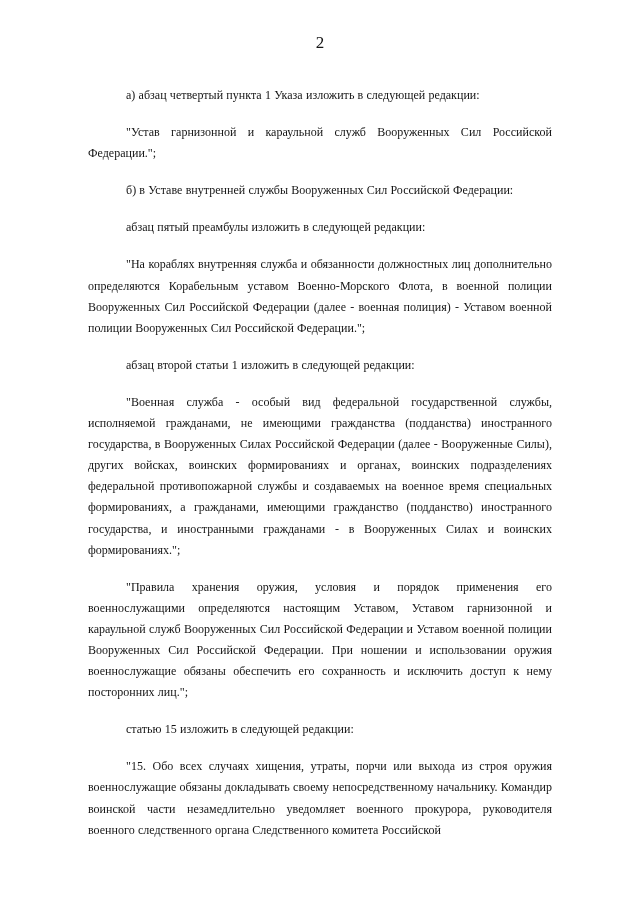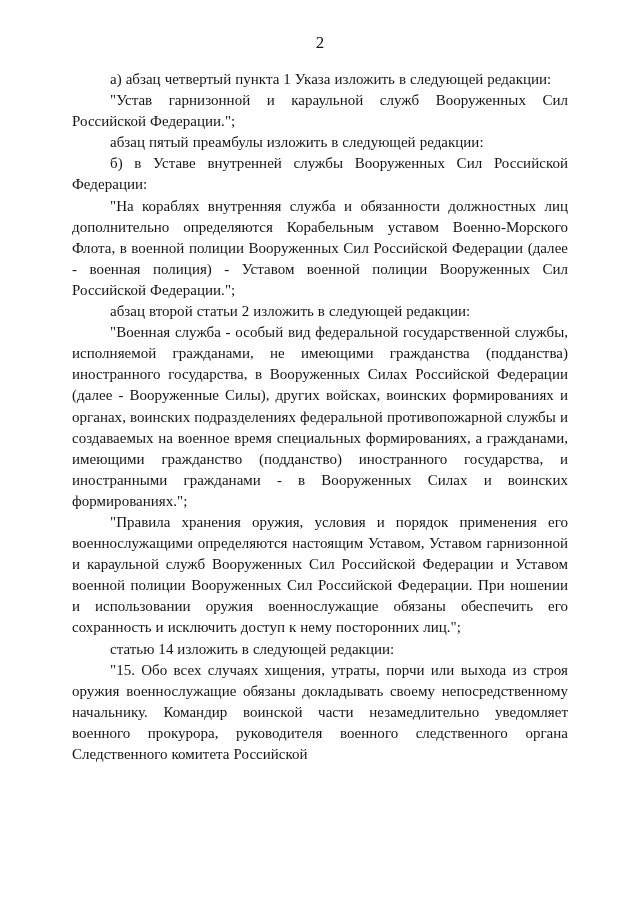--- a/index.html
+++ b/index.html
@@ -33,23 +33,23 @@
     line-height: 20px;
     letter-spacing: 0.2px;
   }
   .body-text {
     position: absolute;
     top: 69px;
     left: 72px;
     width: 496px;
   }
   p.para {
-    margin: 0;
+    margin: 16px;
     padding: 0;
-    font-size: 15px;
+    font-size: 12px;
     line-height: 21.1px;
     text-align: justify;
     text-justify: inter-word;
     text-indent: 38px;
     letter-spacing: 0.02px;
     word-spacing: 0.2px;
     hyphens: none;
   }
   p.para.nojust {
     text-align: left;
@@ -61,33 +61,33 @@
 <div class="page">
 
   <div class="page-number">2</div>
 
   <div class="body-text">
 
     <p class="para">а) абзац четвертый пункта 1 Указа изложить в следующей редакции:</p>
 
     <p class="para">"Устав гарнизонной и караульной служб Вооруженных Сил Российской Федерации.";</p>
 
+    <p class="para">б) в Уставе внутренней службы Вооруженных Сил Российской Федерации:</p>
+
     <p class="para nojust">абзац пятый преамбулы изложить в следующей редакции:</p>
-
-    <p class="para">б) в Уставе внутренней службы Вооруженных Сил Российской Федерации:</p>
 
     <p class="para">"На кораблях внутренняя служба и обязанности должностных лиц дополнительно определяются Корабельным уставом Военно-Морского Флота, в военной полиции Вооруженных Сил Российской Федерации (далее - военная полиция) - Уставом военной полиции Вооруженных Сил Российской Федерации.";</p>
 
-    <p class="para nojust">абзац второй статьи 2 изложить в следующей редакции:</p>
+    <p class="para nojust">абзац второй статьи 1 изложить в следующей редакции:</p>
 
     <p class="para">"Военная служба - особый вид федеральной государственной службы, исполняемой гражданами, не имеющими гражданства (подданства) иностранного государства, в Вооруженных Силах Российской Федерации (далее - Вооруженные Силы), других войсках, воинских формированиях и органах, воинских подразделениях федеральной противопожарной службы и создаваемых на военное время специальных формированиях, а гражданами, имеющими гражданство (подданство) иностранного государства, и иностранными гражданами - в Вооруженных Силах и воинских формированиях.";</p>
 
 
 
     <p class="para">"Правила хранения оружия, условия и порядок применения его военнослужащими определяются настоящим Уставом, Уставом гарнизонной и караульной служб Вооруженных Сил Российской Федерации и Уставом военной полиции Вооруженных Сил Российской Федерации. При ношении и использовании оружия военнослужащие обязаны обеспечить его сохранность и исключить доступ к нему посторонних лиц.";</p>
 
-    <p class="para nojust">статью 14 изложить в следующей редакции:</p>
+    <p class="para nojust">статью 15 изложить в следующей редакции:</p>
 
     <p class="para">"15. Обо всех случаях хищения, утраты, порчи или выхода из строя оружия военнослужащие обязаны докладывать своему непосредственному начальнику. Командир воинской части незамедлительно уведомляет военного прокурора, руководителя военного следственного органа Следственного комитета Российской</p>
 
   </div>
 
 </div>
 
 </body></html>

